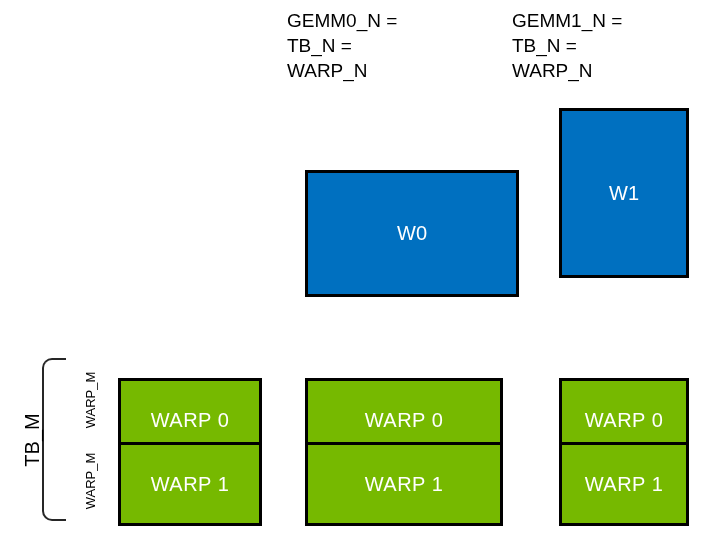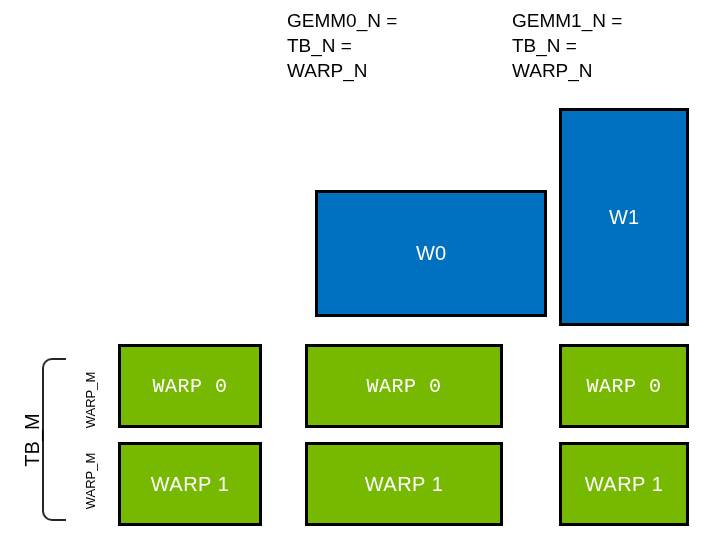--- a/index.html
+++ b/index.html
@@ -35,40 +35,40 @@
     position: absolute;
     box-sizing: border-box;
     background: #0070C0;
     border: 3px solid #000000;
     display: flex;
     align-items: center;
     justify-content: center;
     color: #ffffff;
     font-size: 20px;
   }
-  .w0 { left: 315px; top: 170px; width: 232px; height: 127px; margin-top: 20px; }
-  .w1 { left: 559px; top: 108px; width: 130px; height: 218px; }
+  .w0 { left: 305px; top: 170px; width: 214px; height: 127px; }
+  .w1 { left: 559px; top: 108px; width: 130px; height: 170px; }
 
   
   .cell {
     position: absolute;
     box-sizing: border-box;
     background: #76B900;
     border: 3px solid #000000;
     display: flex;
     align-items: center;
     justify-content: center;
     color: #ffffff;
     font-size: 20px;
     letter-spacing: 0.5px;
   }
   .col0 { left: 118px; width: 144px; }
   .col1 { left: 305px; width: 198px; }
   .col2 { left: 559px; width: 130px; }
-  .row0 { top: 344px; height: 84px; font-family: Liberation Mono, monospace; }
+  .row0 { top: 378px; height: 84px; }
   .row1 { top: 442px; height: 84px; text-align: right; }
 
   
   .bracket {
     position: absolute;
     left: 42px;
     top: 358px;
     width: 24px;
     height: 163px;
     box-sizing: border-box;

